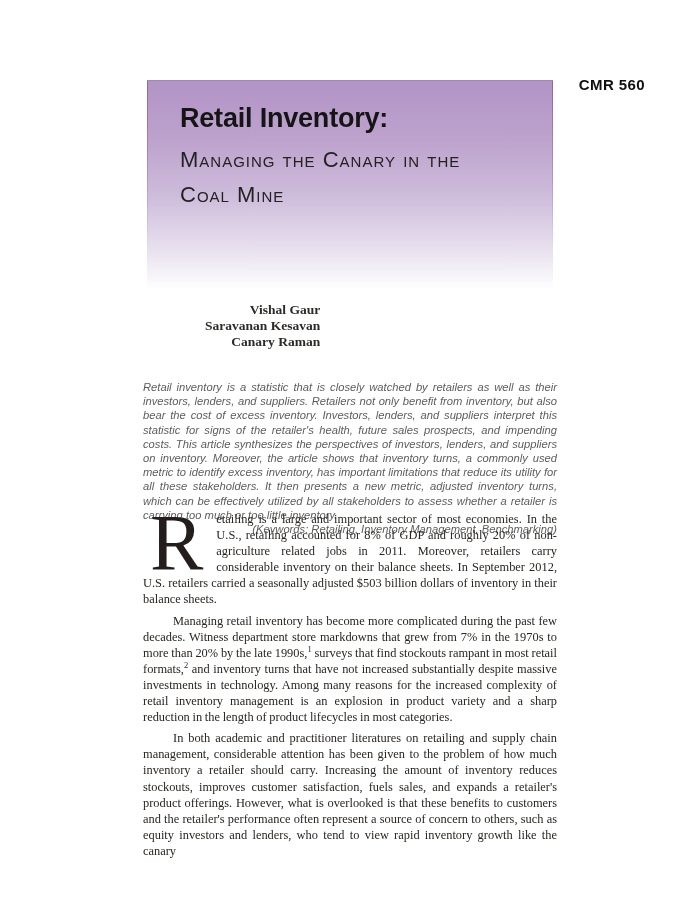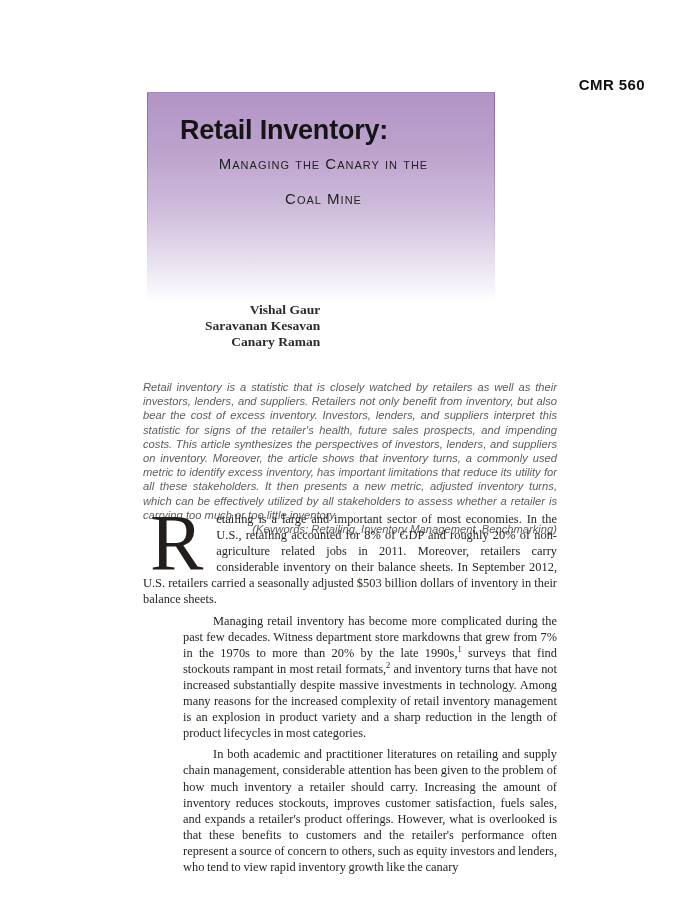--- a/index.html
+++ b/index.html
@@ -16,22 +16,22 @@
   .cmr-code {
     position: absolute; top: 36px; right: 55px;
     font-family: "Liberation Sans", "DejaVu Sans", sans-serif;
     font-weight: bold; font-size: 15px; letter-spacing: 0.4px;
     color: #101010;
     margin-top: 40px;
   }
 
   
   .title-box {
-    position: absolute; left: 147px; top: 92px;
-    width: 348px; height: 210px;
+    position: absolute; left: 147px; top: 80px;
+    width: 406px; height: 210px;
     background: linear-gradient(180deg,
       #b294c5 0%, #bda2cd 28%, #cebcdb 55%, #e7dfee 80%, #ffffff 100%);
     border-top: 1px solid #a287bb;
     box-sizing: border-box;
     padding: 23px 28px 0 33px;
   }
   .title-box::before, .title-box::after {
     content: ""; position: absolute; top: 0; bottom: 0; width: 1px;
     background: linear-gradient(180deg, rgba(125,92,152,0.75), rgba(125,92,152,0) 80%);
   }
@@ -39,24 +39,23 @@
   .title-box::after  { right: 0; }
 
   .article-title {
     font-family: "Liberation Sans", "DejaVu Sans", sans-serif;
     font-weight: bold; font-size: 27px; line-height: 28px;
     color: #151515; margin: 0; letter-spacing: -0.2px;
   }
   .article-subtitle {
     font-family: "Liberation Sans", "DejaVu Sans", sans-serif;
     font-variant: small-caps;
-    font-weight: normal; font-size: 15px; line-height: 35px;
+    font-weight: normal; font-size: 22px; line-height: 35px;
     letter-spacing: 1px; color: #222222;
-    margin-top: 2px;
-    text-align: center;
+    margin-top: 10px;
   }
 
   
   .authors {
     position: absolute; left: 205px; top: 302px;
     font-family: "Liberation Serif", "DejaVu Serif", serif;
     font-weight: bold; font-size: 13.5px; line-height: 16px;
     color: #2d2a28;
     text-align: right;
   }
@@ -70,21 +69,21 @@
   }
   .keywords-line { text-align: right; }
 
   
   .body-text {
     position: absolute; left: 143px; top: 511px; width: 414px;
     font-size: 12.4px; line-height: 16.1px; color: #2a2521;
     text-align: justify; word-spacing: -0.4px;
   }
   .body-text p { margin: 0; }
-  .body-text p.indent { text-indent: 30px; margin-top: 5px; margin-left: 40px; }
+  .body-text p.indent { text-indent: 30px; margin-top: 5px; }
   .drop-cap {
     float: left;
     font-family: "Liberation Serif", "DejaVu Serif", serif;
     font-size: 80px; line-height: 64px; height: 64px;
     padding: 0 13px 0 7px; color: #231e1b;
   }
   sup.fnref {
     font-size: 8.5px; line-height: 0; vertical-align: super;
   }
 

